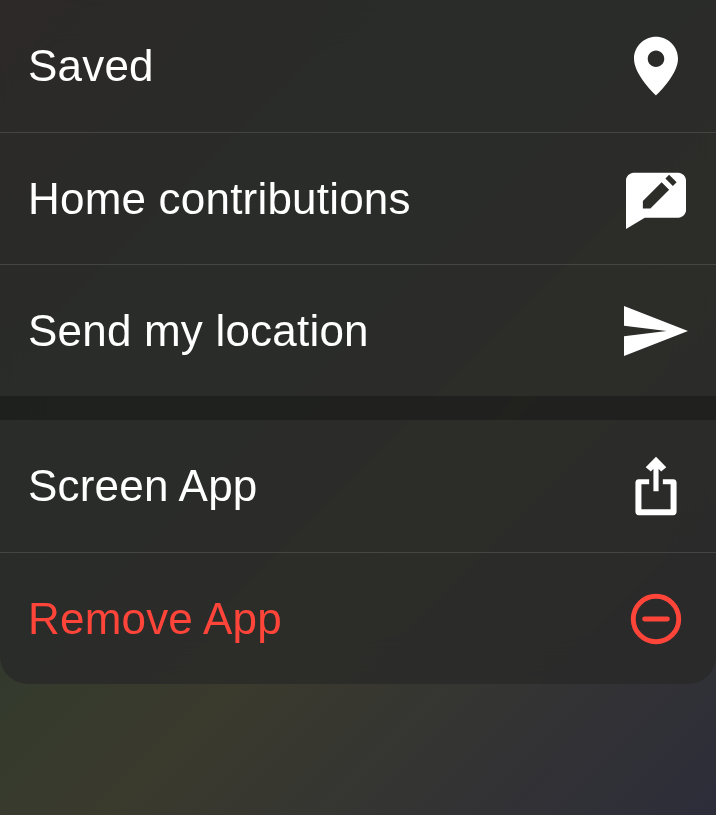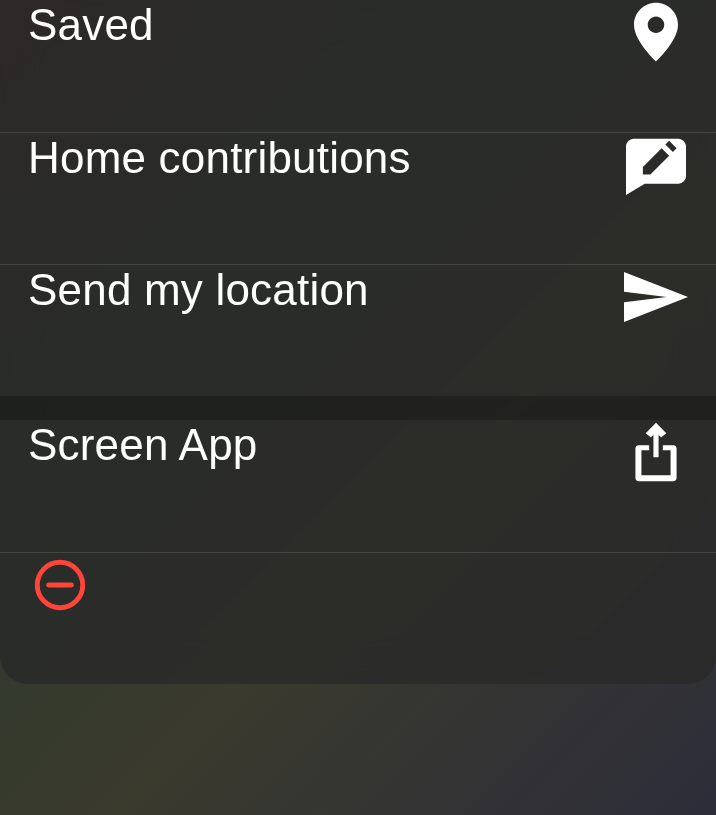--- a/index.html
+++ b/index.html
@@ -25,20 +25,21 @@
     .menu-group {
       display: flex;
       flex-direction: column;
     }
     .group-separator {
       height: 24px;
       background: rgba(0, 0, 0, 0.25);
     }
     .menu-item {
       display: flex;
+      align-items: center;
       justify-content: space-between;
       padding: 0 28px;
       height: 132px;
       cursor: pointer;
       border-top: 1px solid rgba(255, 255, 255, 0.12);
     }
     .menu-item:first-child {
       border-top: none;
     }
     .menu-label {
@@ -110,20 +111,21 @@
       <span class="menu-label">Screen App</span>
       <span class="menu-icon">
         <svg width="48" height="60" viewBox="0 0 28 34">
           <path d="M14 0 L20 6 L17 8.5 L15.5 7 L15.5 20 L12.5 20 L12.5 7 L11 8.5 L8 6 Z" fill="#ffffff"></path>
           <path d="M4 13 L10 13 L10 16 L5.5 16 L5.5 30.5 L22.5 30.5 L22.5 16 L18 16 L18 13 L24 13 C25.5 13 26 14 26 15 L26 32 C26 33 25.5 34 24 34 L4 34 C2.5 34 2 33 2 32 L2 15 C2 14 2.5 13 4 13 Z" fill="#ffffff"></path>
         </svg>
       </span>
     </div>
 
     <div class="menu-item">
+      <span class="menu-label destructive">Remove App</span>
       <span class="menu-icon destructive">
         <svg width="52" height="52" viewBox="0 0 32 32">
           <circle cx="16" cy="16" r="14" fill="none" stroke="#ff453a" stroke-width="3"></circle>
           <line x1="9" y1="16" x2="23" y2="16" stroke="#ff453a" stroke-width="3" stroke-linecap="round"></line>
         </svg>
       </span>
     </div>
 
   </div>
 

